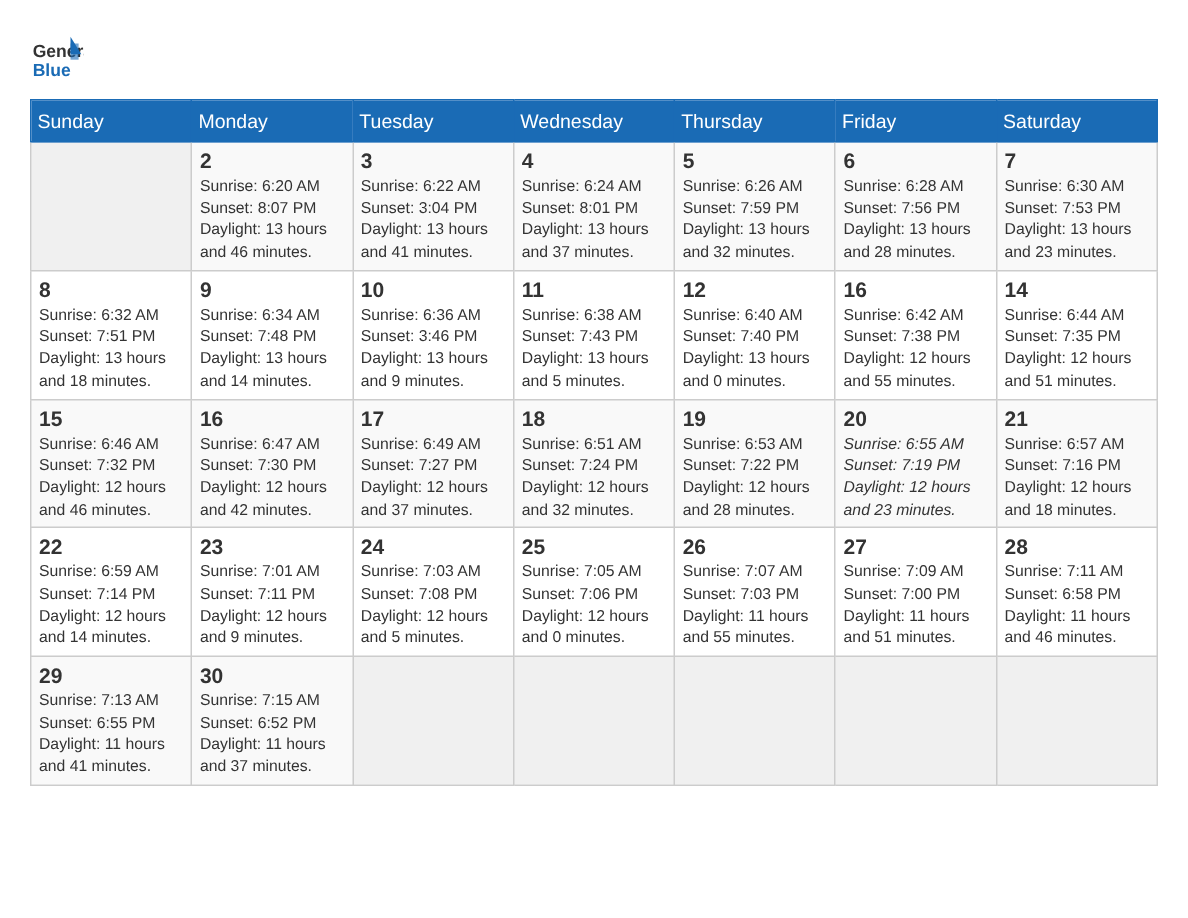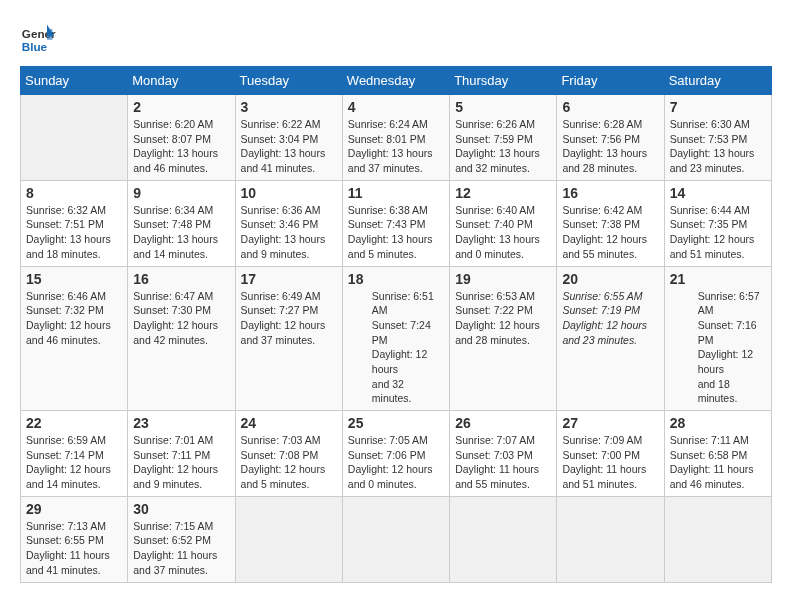--- a/index.html
+++ b/index.html
@@ -224,42 +224,42 @@
         </td>
         <td>
           <span class="day-num">17</span>
           <div class="day-info" style="white-space: pre-line;">Sunrise: 6:49 AM
 Sunset: 7:27 PM
 Daylight: 12 hours
 and 37 minutes.</div>
         </td>
         <td>
           <span class="day-num">18</span>
-          <div class="day-info" style="white-space: pre-line; margin-left: 24px;">Sunrise: 6:51 AM
+          <div class="day-info" style="white-space: pre-line;">Sunrise: 6:51 AM
 Sunset: 7:24 PM
 Daylight: 12 hours
 and 32 minutes.</div>
         </td>
         <td>
           <span class="day-num">19</span>
           <div class="day-info" style="white-space: pre-line;">Sunrise: 6:53 AM
 Sunset: 7:22 PM
 Daylight: 12 hours
 and 28 minutes.</div>
         </td>
         <td>
           <span class="day-num">20</span>
           <div class="day-info" style="white-space: pre-line; font-style: italic;">Sunrise: 6:55 AM
 Sunset: 7:19 PM
 Daylight: 12 hours
 and 23 minutes.</div>
         </td>
         <td>
           <span class="day-num">21</span>
-          <div class="day-info" style="white-space: pre-line; margin-left: 28px;">Sunrise: 6:57 AM
+          <div class="day-info" style="white-space: pre-line;">Sunrise: 6:57 AM
 Sunset: 7:16 PM
 Daylight: 12 hours
 and 18 minutes.</div>
         </td>
       </tr>
       <tr>
         <td>
           <span class="day-num">22</span>
           <div class="day-info" style="white-space: pre-line;">Sunrise: 6:59 AM
 Sunset: 7:14 PM

